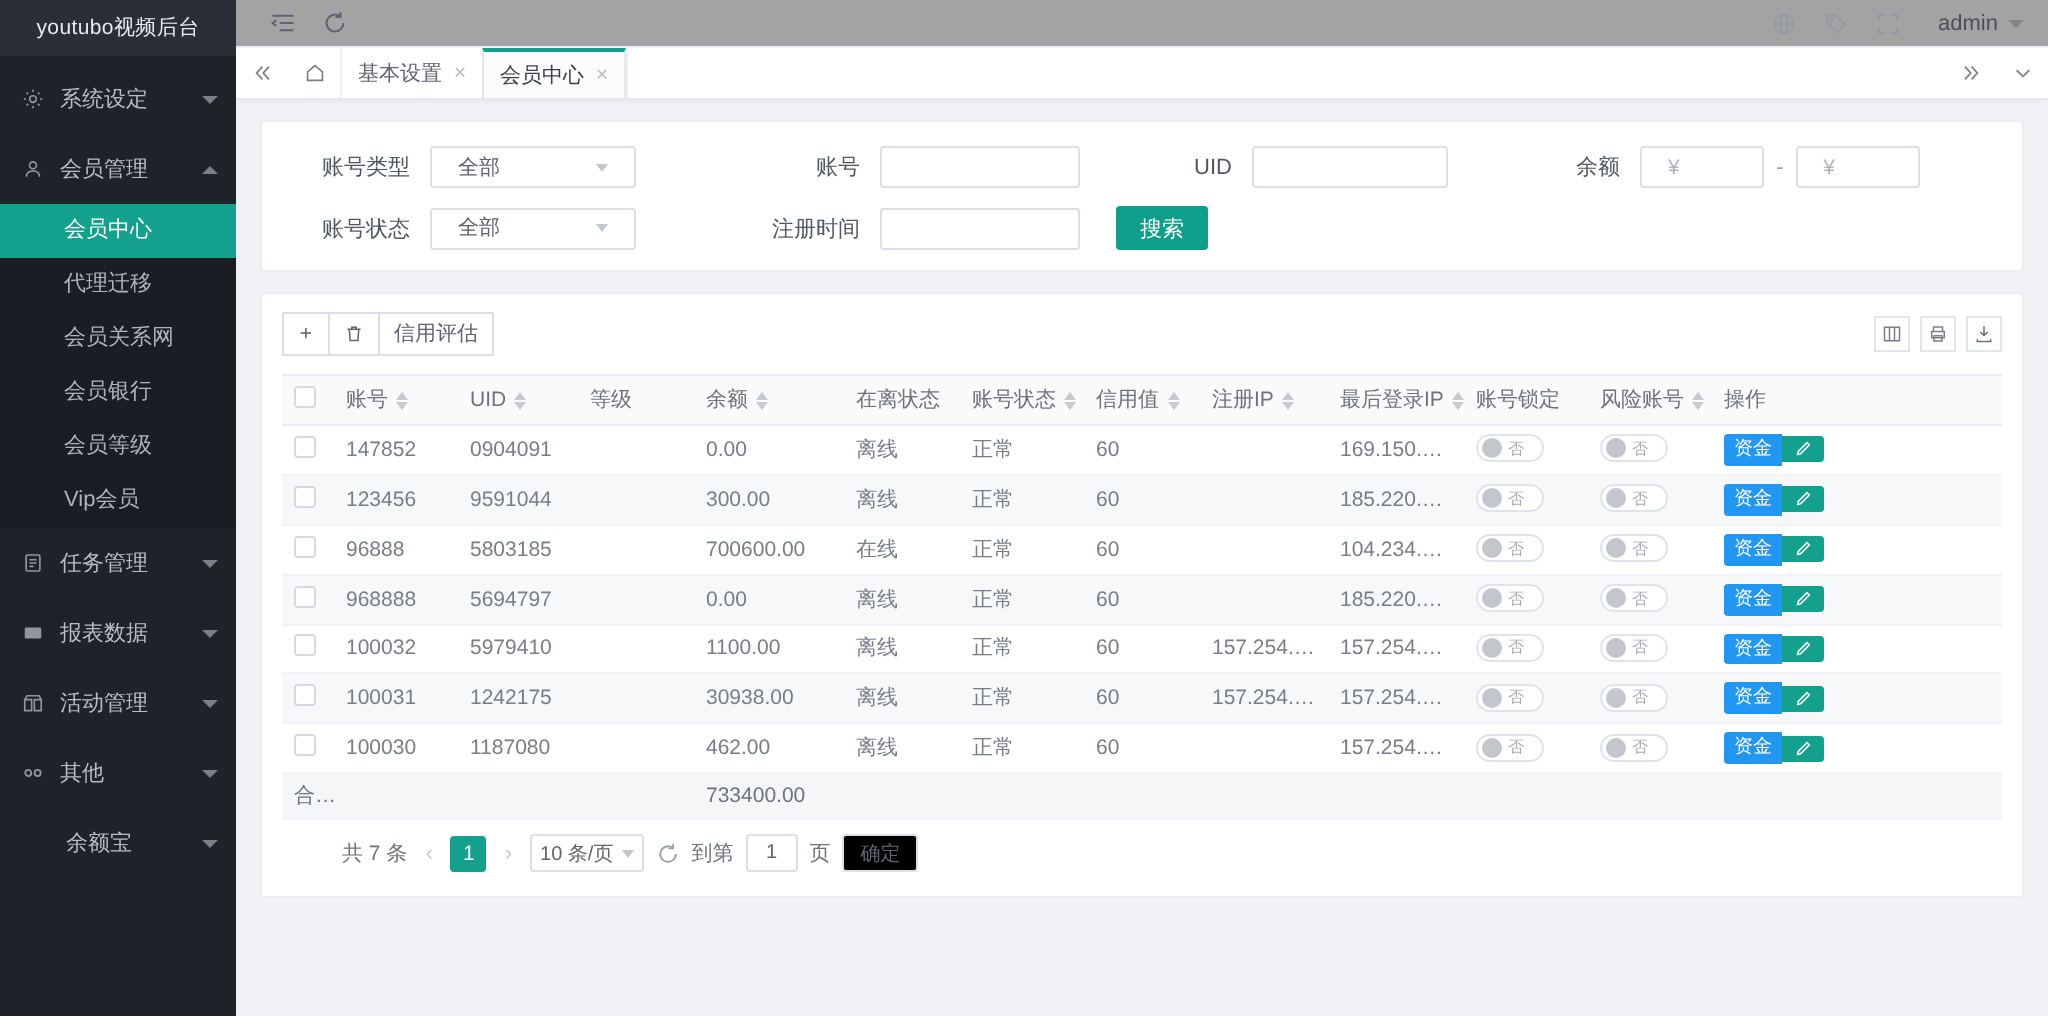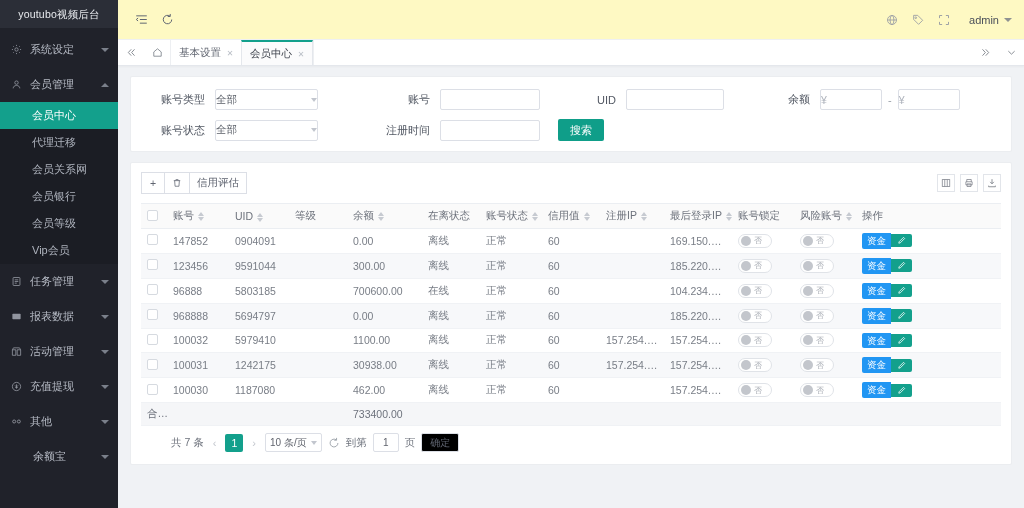--- a/index.html
+++ b/index.html
@@ -63,21 +63,21 @@
     white-space: nowrap;
     cursor: pointer;
   }
   .sub-item.active { background: #13a08c; color: #ffffff; }
   .menu-group.noicon { padding-left: 26px; }
 
   
   .main { flex: 1 1 auto; height: 508px; display: flex; flex-direction: column; background: #f0f2f5; }
 
   .topbar {
-    height: 40px; background: #fef9c3;
+    height: 24px; background: #a3a3a3;
     display: flex; align-items: center;
     padding: 0 10px 0 10px;
     border-bottom: 1px solid #eef0f3;
   }
   .topbar .t-icon {
     width: 26px; height: 26px;
     display: inline-flex; align-items: center; justify-content: center;
     color: #5d6370; cursor: pointer;
   }
   .topbar .spacer { flex: 1 1 auto; }
@@ -130,21 +130,21 @@
   }
   .frow { display: flex; align-items: center; margin-bottom: 9px; }
   .frow:last-child { margin-bottom: 0; }
   .flabel {
     font-size: 11px; color: #515762;
     text-align: right; white-space: nowrap;
   }
   .ctl {
     height: 21px; border: 1px solid #dcdfe6; border-radius: 2px;
     background: #fff; font-size: 10.5px; color: #60646d;
-    display: flex; align-items: center; padding: 0 0;
+    display: flex; align-items: center; padding: 0 13px;
   }
   .select { width: 103px; justify-content: space-between; cursor: pointer; }
   .select .cv { color: #5b6069; }
   .sel-caret {
     width: 0; height: 0;
     border-left: 3.5px solid transparent;
     border-right: 3.5px solid transparent;
     border-top: 4px solid #c2c6ce;
   }
   .input { width: 100px; color: #aeb3bc; cursor: text; }
@@ -346,30 +346,20 @@
       <div class="menu-group">
         <span class="g-ic">
           <svg width="11" height="11" viewBox="0 0 16 16" fill="none" stroke="#b7bcc6" stroke-width="1.2">
             <path d="M2 5.5h5v8H2zM9 5.5h5v8H9zM2 5.5l1.6-2.8h8.8L14 5.5"></path>
           </svg>
         </span>
         <span class="g-label">活动管理</span>
         <span class="caret"></span>
       </div>
 
-      <div class="menu-group">
-        <span class="g-ic">
-          <svg width="11" height="11" viewBox="0 0 16 16" fill="none" stroke="#b7bcc6" stroke-width="1.2">
-            <circle cx="8" cy="8" r="6"></circle>
-            <path d="M8 4.8v6.4M5.8 6.4L8 8.6l2.2-2.2M6.2 9.4h3.6"></path>
-          </svg>
-        </span>
-        <span class="g-label">充值提现</span>
-        <span class="caret"></span>
-      </div>
 
       <div class="menu-group">
         <span class="g-ic">
           <svg width="11" height="11" viewBox="0 0 16 16" fill="none" stroke="#b7bcc6" stroke-width="1.3">
             <circle cx="4.6" cy="8" r="2.2"></circle>
               <circle cx="11.4" cy="8" r="2.2"></circle>
           </svg>
         </span>
         <span class="g-label">其他</span>
         <span class="caret"></span>

